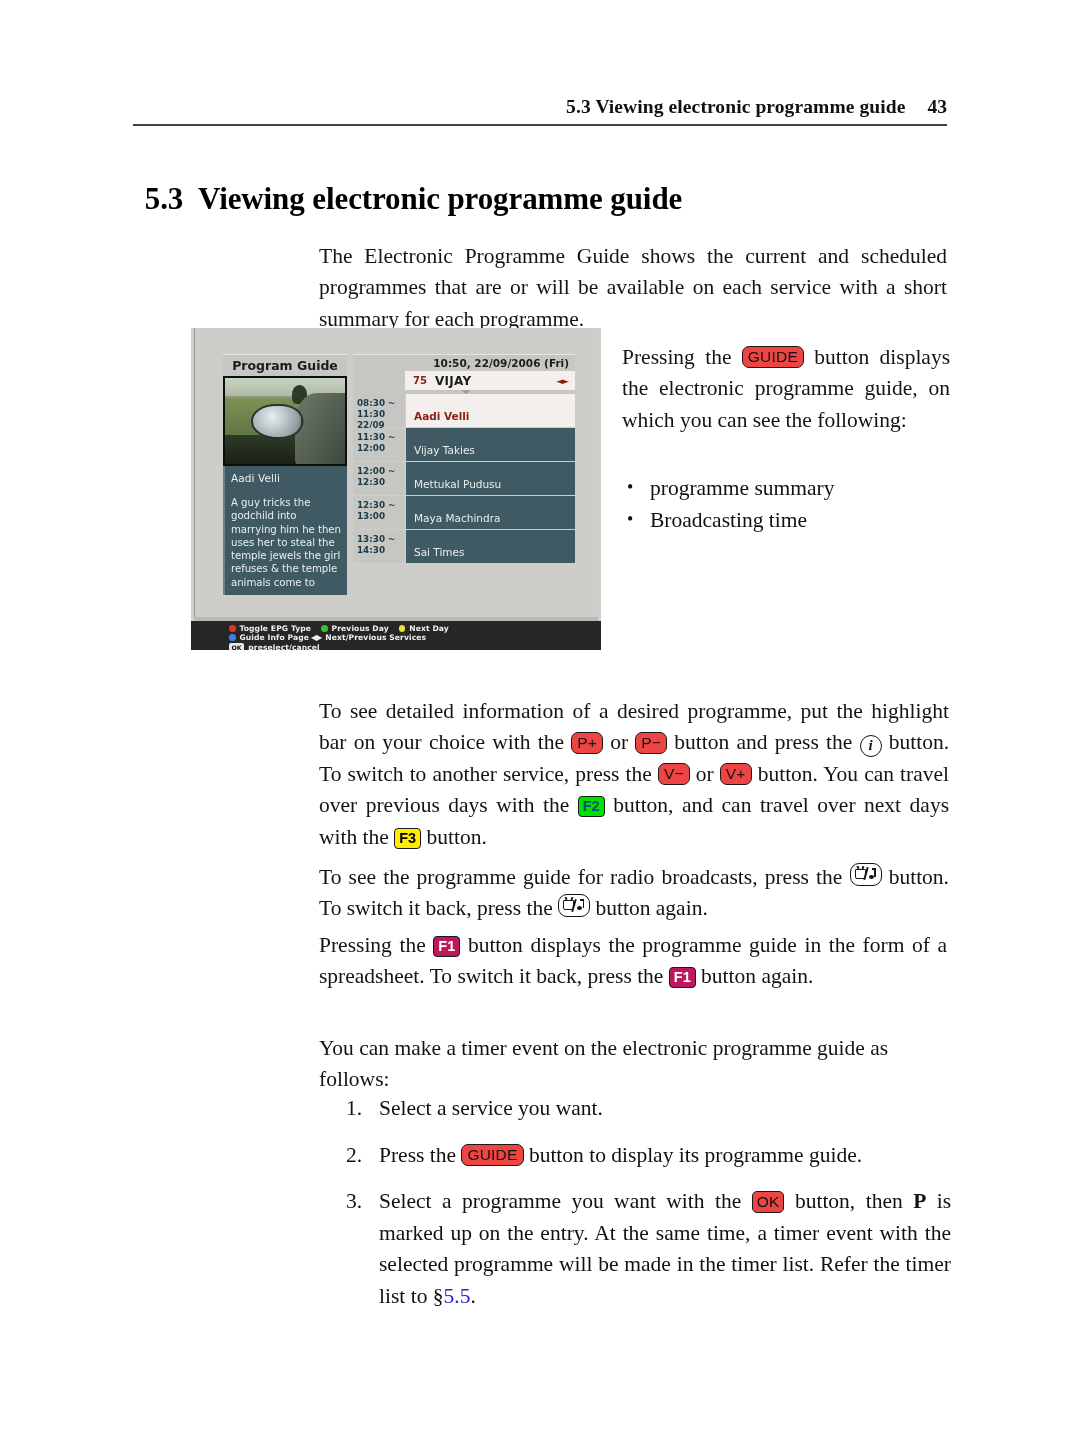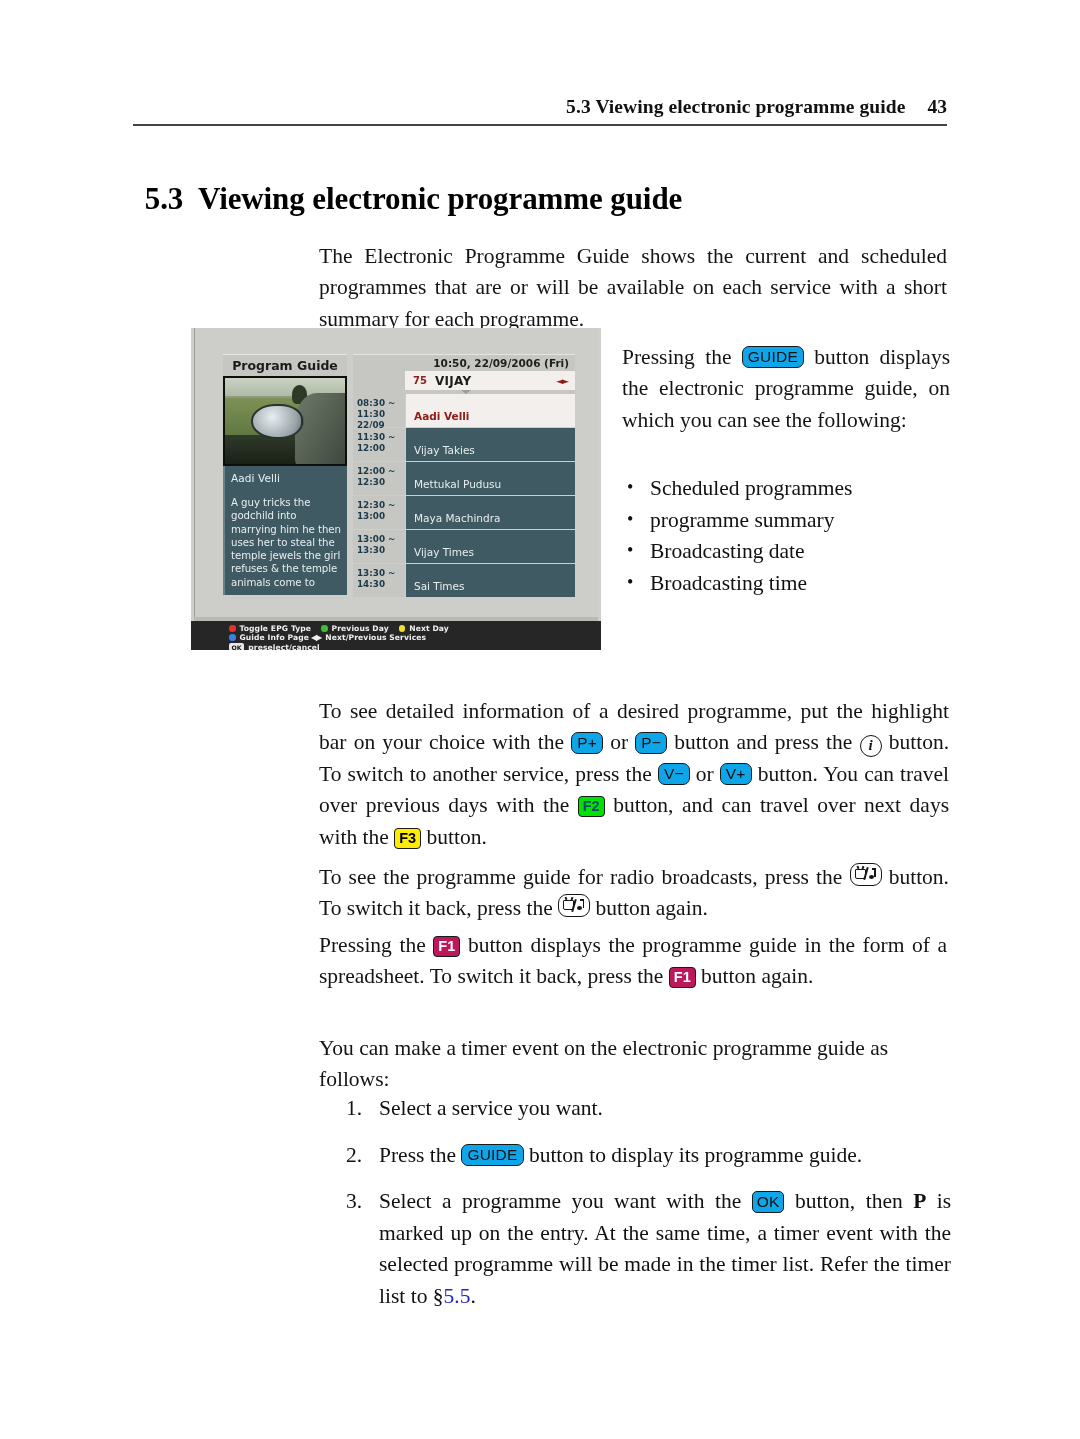--- a/index.html
+++ b/index.html
@@ -134,21 +134,21 @@
     display: inline-block;
     border: 1.6px solid #1a1a1a;
     border-radius: 7px;
     padding: 0px 5px 1px 5px;
     font-family: "Liberation Sans", sans-serif;
     font-size: 15.5px;
     line-height: 19px;
     vertical-align: 1.5px;
     letter-spacing: 0.2px;
     white-space: nowrap;
-    background: #0ea5e9;
+    background: #ef4444;
     color: #111;
   }
   .key.small-round { border-radius: 5px; padding: 0 4px 1px 4px; }
   .key-i {
     display: inline-block;
     width: 20px;
     height: 20px;
     border: 1.8px solid #141414;
     border-radius: 50%;
     text-align: center;
@@ -566,26 +566,20 @@
           <div class="etitle">Mettukal Pudusu</div>
         </div>
 
         <div class="erow">
           <div class="etime">
             <div>12:30 ~ 13:00</div>
           </div>
           <div class="etitle">Maya Machindra</div>
         </div>
 
-        <div class="erow">
-          <div class="etime">
-            <div>13:00 ~ 13:30</div>
-          </div>
-          <div class="etitle">Vijay Times</div>
-        </div>
 
         <div class="erow">
           <div class="etime">
             <div>13:30 ~ 14:30</div>
           </div>
           <div class="etitle">Sai Times</div>
         </div>
 
       </div>
     </div>
@@ -617,23 +611,21 @@
   </div>
 </div>
 
 <p class="para" id="guide-para">
   <span>Pressing the</span>
   <span class="key">GUIDE</span>
   <span>button displays the electronic programme guide, on which you can see the following:</span>
 </p>
 
 <div class="bullet-list">
-  <div class="bl-item">Scheduled programmes</div>
   <div class="bl-item">programme summary</div>
-  <div class="bl-item">Broadcasting date</div>
   <div class="bl-item">Broadcasting time</div>
 </div>
 
 <p class="para" id="detail-para">
   <span>To see detailed information of a desired programme, put the highlight bar on your choice with the</span>
   <span class="key">P+</span>
   <span>or</span>
   <span class="key">P−</span>
   <span>button and press the</span>
   <span class="key-i">i</span>

